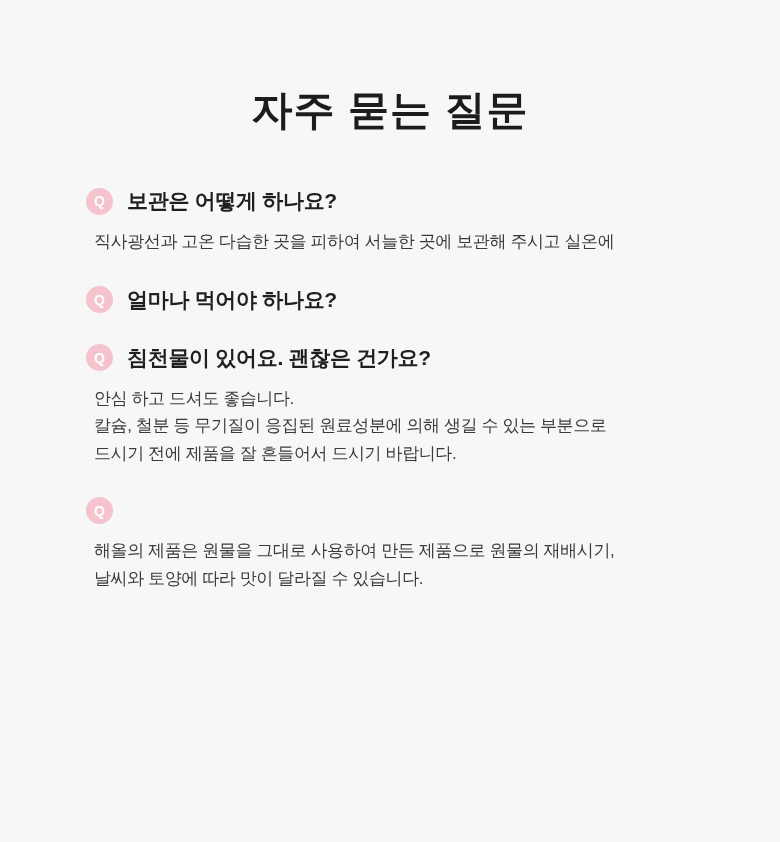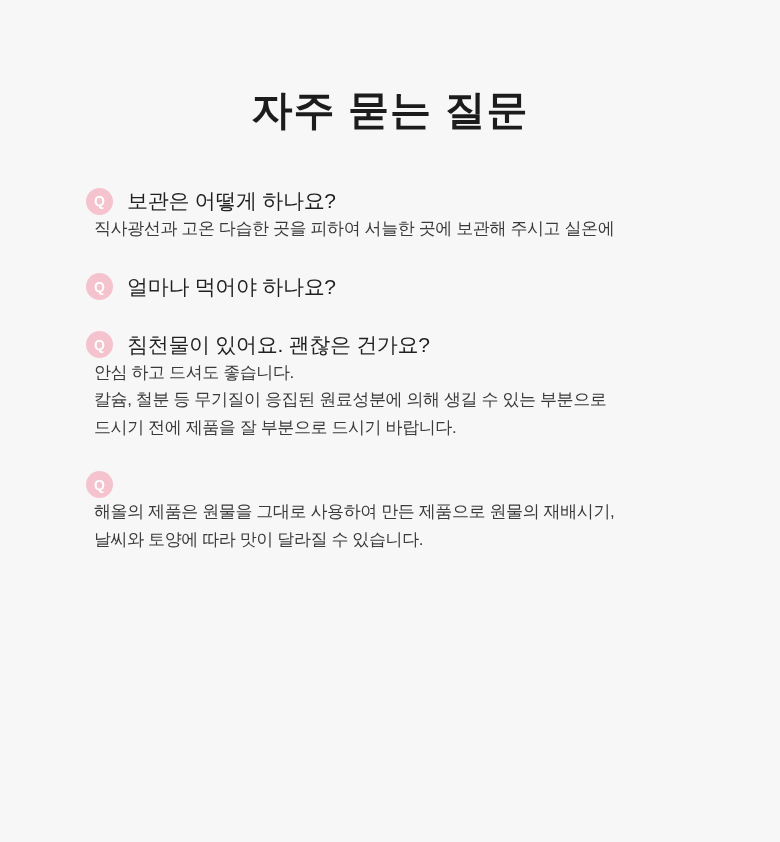--- a/index.html
+++ b/index.html
@@ -55,25 +55,26 @@
     font-size: 14px;
     font-weight: bold;
     display: flex;
     align-items: center;
     justify-content: center;
     flex: 0 0 auto;
     line-height: 1;
   }
   .q-text {
     font-size: 21px;
-    font-weight: normal;
+    font-weight: bold;
     color: #1f1f1f;
     letter-spacing: -0.3px;
   }
   .answer {
+    margin-top: 13px;
     padding-left: 8px;
     font-size: 17px;
     line-height: 1.62;
     color: #3a3a3a;
     letter-spacing: -0.4px;
   }
   .answer-line {
     display: block;
     white-space: nowrap;
   }
@@ -104,21 +105,21 @@
     </div>
 
     <div class="faq-item">
       <div class="q-row">
         <div class="q-badge">Q</div>
         <div class="q-text">침천물이 있어요. 괜찮은 건가요?</div>
       </div>
       <div class="answer">
         <span class="answer-line">안심 하고 드셔도 좋습니다.</span>
         <span class="answer-line">칼슘, 철분 등 무기질이 응집된 원료성분에 의해 생길 수 있는 부분으로</span>
-        <span class="answer-line">드시기 전에 제품을 잘 부분으로 드시기 바랍니다.</span>
+        <span class="answer-line">드시기 전에 제품을 잘 흔들어서 드시기 바랍니다.</span>
       </div>
     </div>
 
     <div class="faq-item">
       <div class="q-row">
         <div class="q-badge">Q</div>
       </div>
       <div class="answer">
         <span class="answer-line">해올의 제품은 원물을 그대로 사용하여 만든 제품으로 원물의 재배시기,</span>
         <span class="answer-line">날씨와 토양에 따라 맛이 달라질 수 있습니다.</span>

